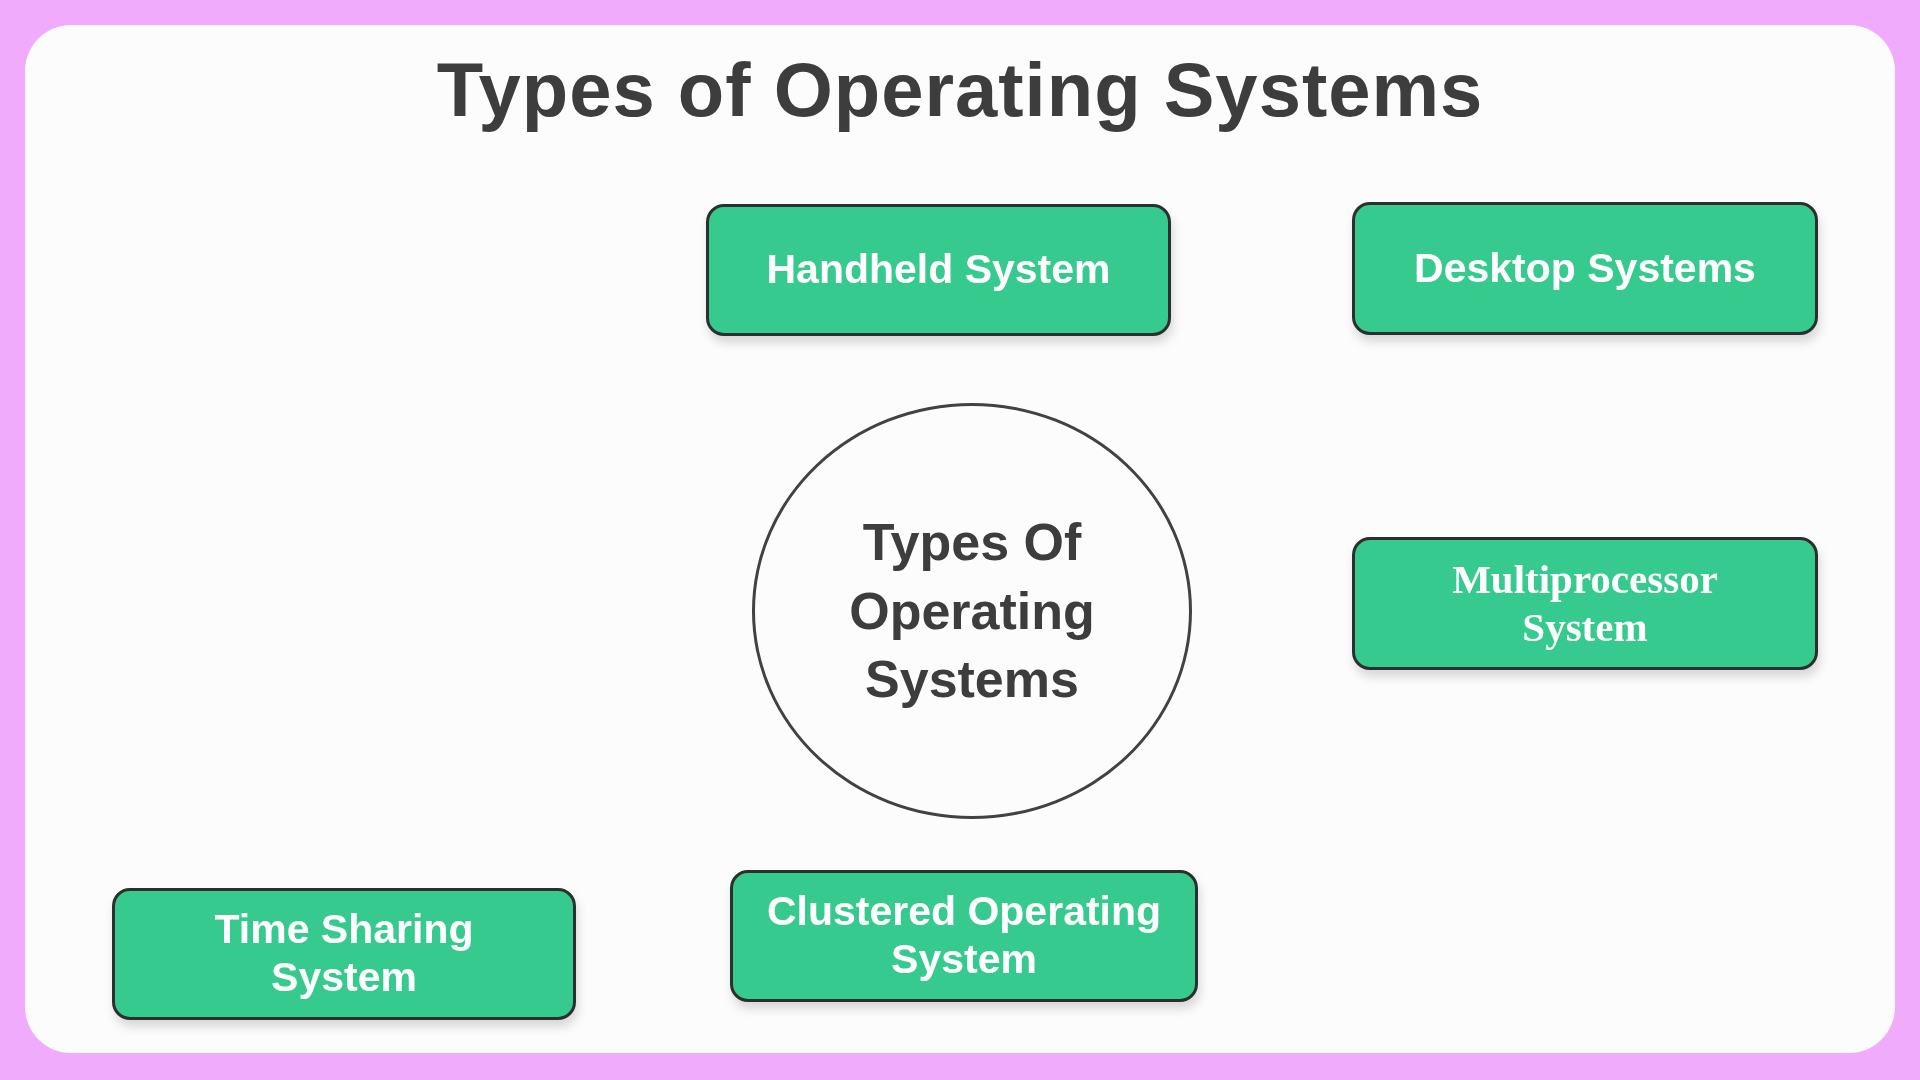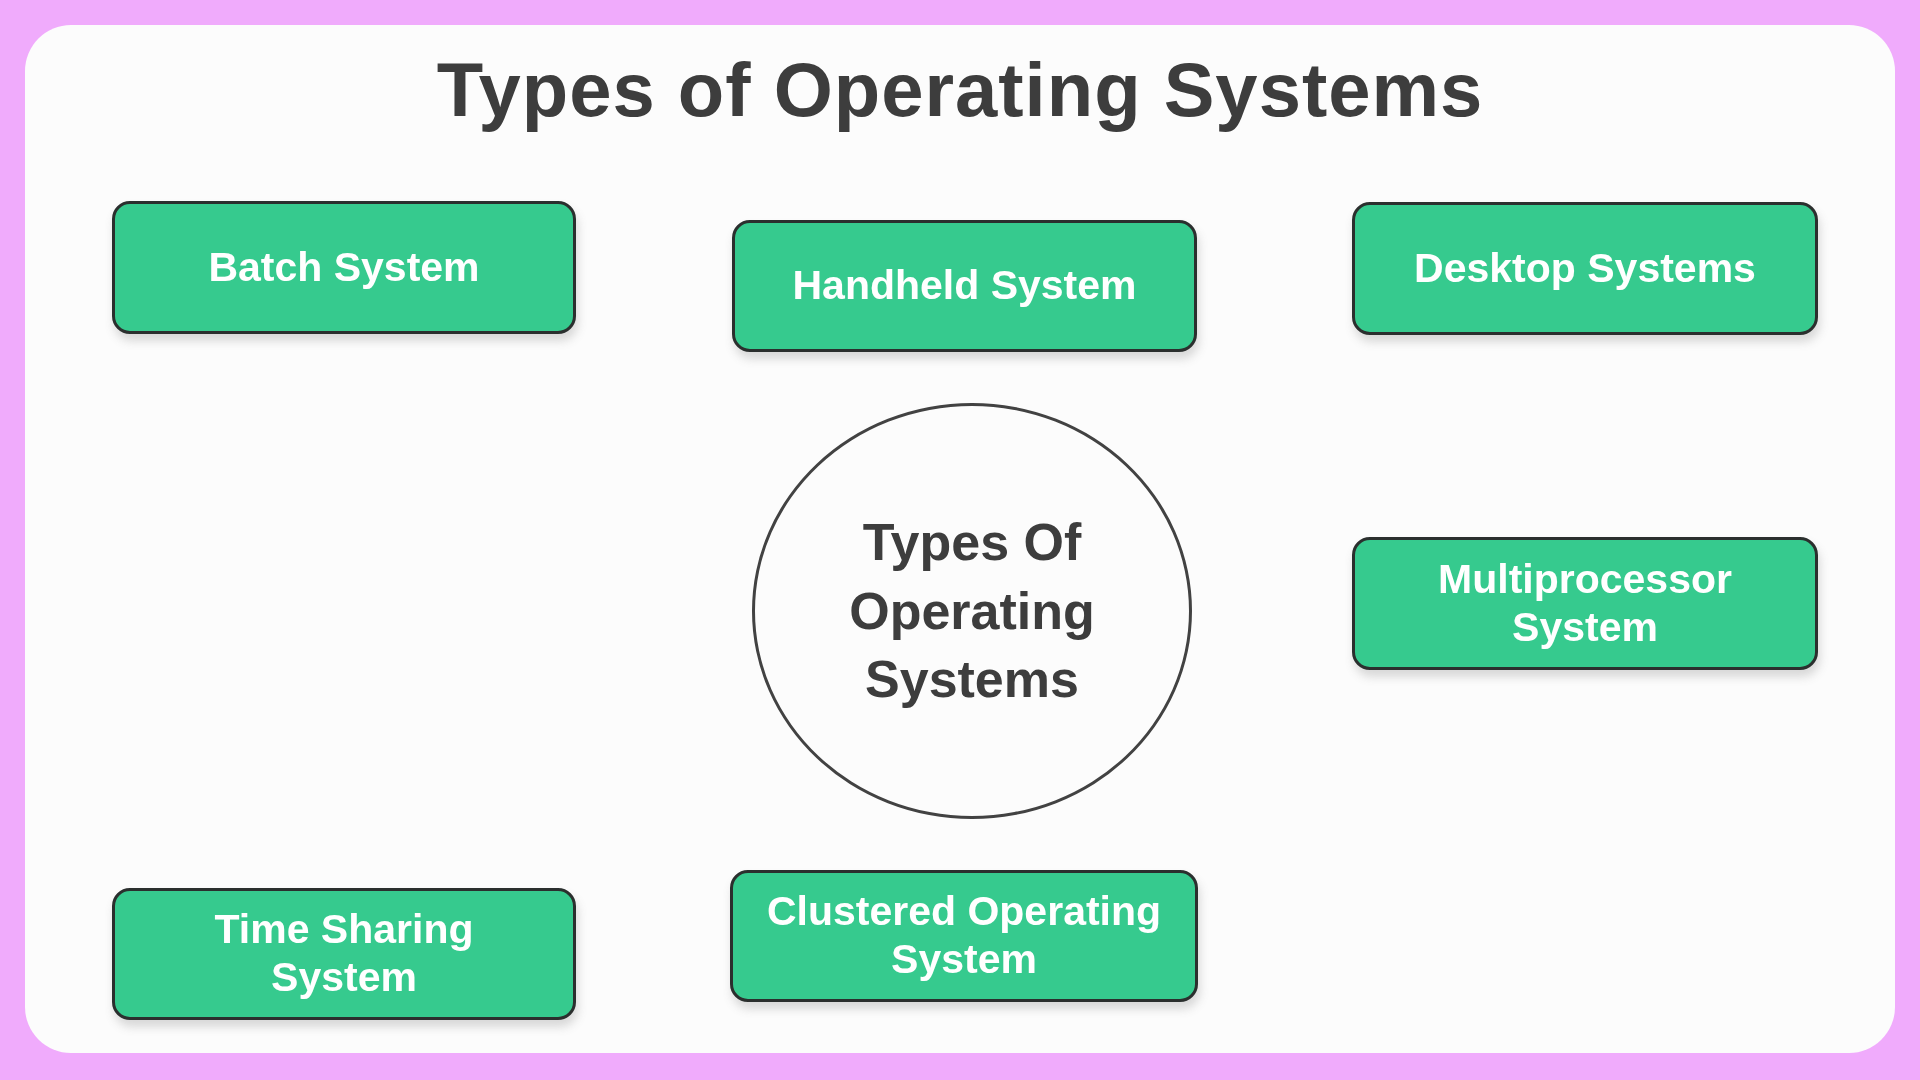--- a/index.html
+++ b/index.html
@@ -51,25 +51,25 @@
     font-size: 41px;
     font-weight: 700;
     line-height: 1.16;
   }
   .node-label {
     white-space: pre-line;
     padding: 0 12px;
   }
   
   .pos-batch         { left: 112px;  top: 201px; width: 458px; height: 127px; }
-  .pos-handheld      { left: 732px;  top: 204px; width: 459px; height: 126px; margin-top: 16px; }
+  .pos-handheld      { left: 706px;  top: 204px; width: 459px; height: 126px; }
   .pos-desktop       { left: 1352px; top: 202px; width: 460px; height: 127px; }
   
   .pos-distributed   { left: 112px;  top: 535px; width: 458px; height: 128px; }
-  .pos-multiprocessor{ left: 1352px; top: 537px; width: 460px; height: 127px; }
+  .pos-multiprocessor{ left: 1352px; top: 537px; width: 460px; height: 127px; font-family: Liberation Serif, serif; }
   
   .pos-timesharing   { left: 112px;  top: 870px; width: 458px; height: 126px; margin-top: 18px; }
   .pos-realtime      { left: 730px;  top: 870px; width: 462px; height: 126px; }
   .pos-clustered     { left: 1352px; top: 870px; width: 460px; height: 127px; }
 
   .center-circle {
     position: absolute;
     left: 752px;
     top: 403px;
     width: 434px;
@@ -91,23 +91,20 @@
   }
 </style>
 </head>
 <body>
 
 <div class="frame">
   <div class="card"></div>
 
   <h1 class="title">Types of Operating Systems</h1>
 
-  <div class="node pos-batch">
-    <span class="node-label">Batch System</span>
-  </div>
 
   <div class="node pos-handheld">
     <span class="node-label">Handheld System</span>
   </div>
 
   <div class="node pos-desktop">
     <span class="node-label">Desktop Systems</span>
   </div>
 
 

